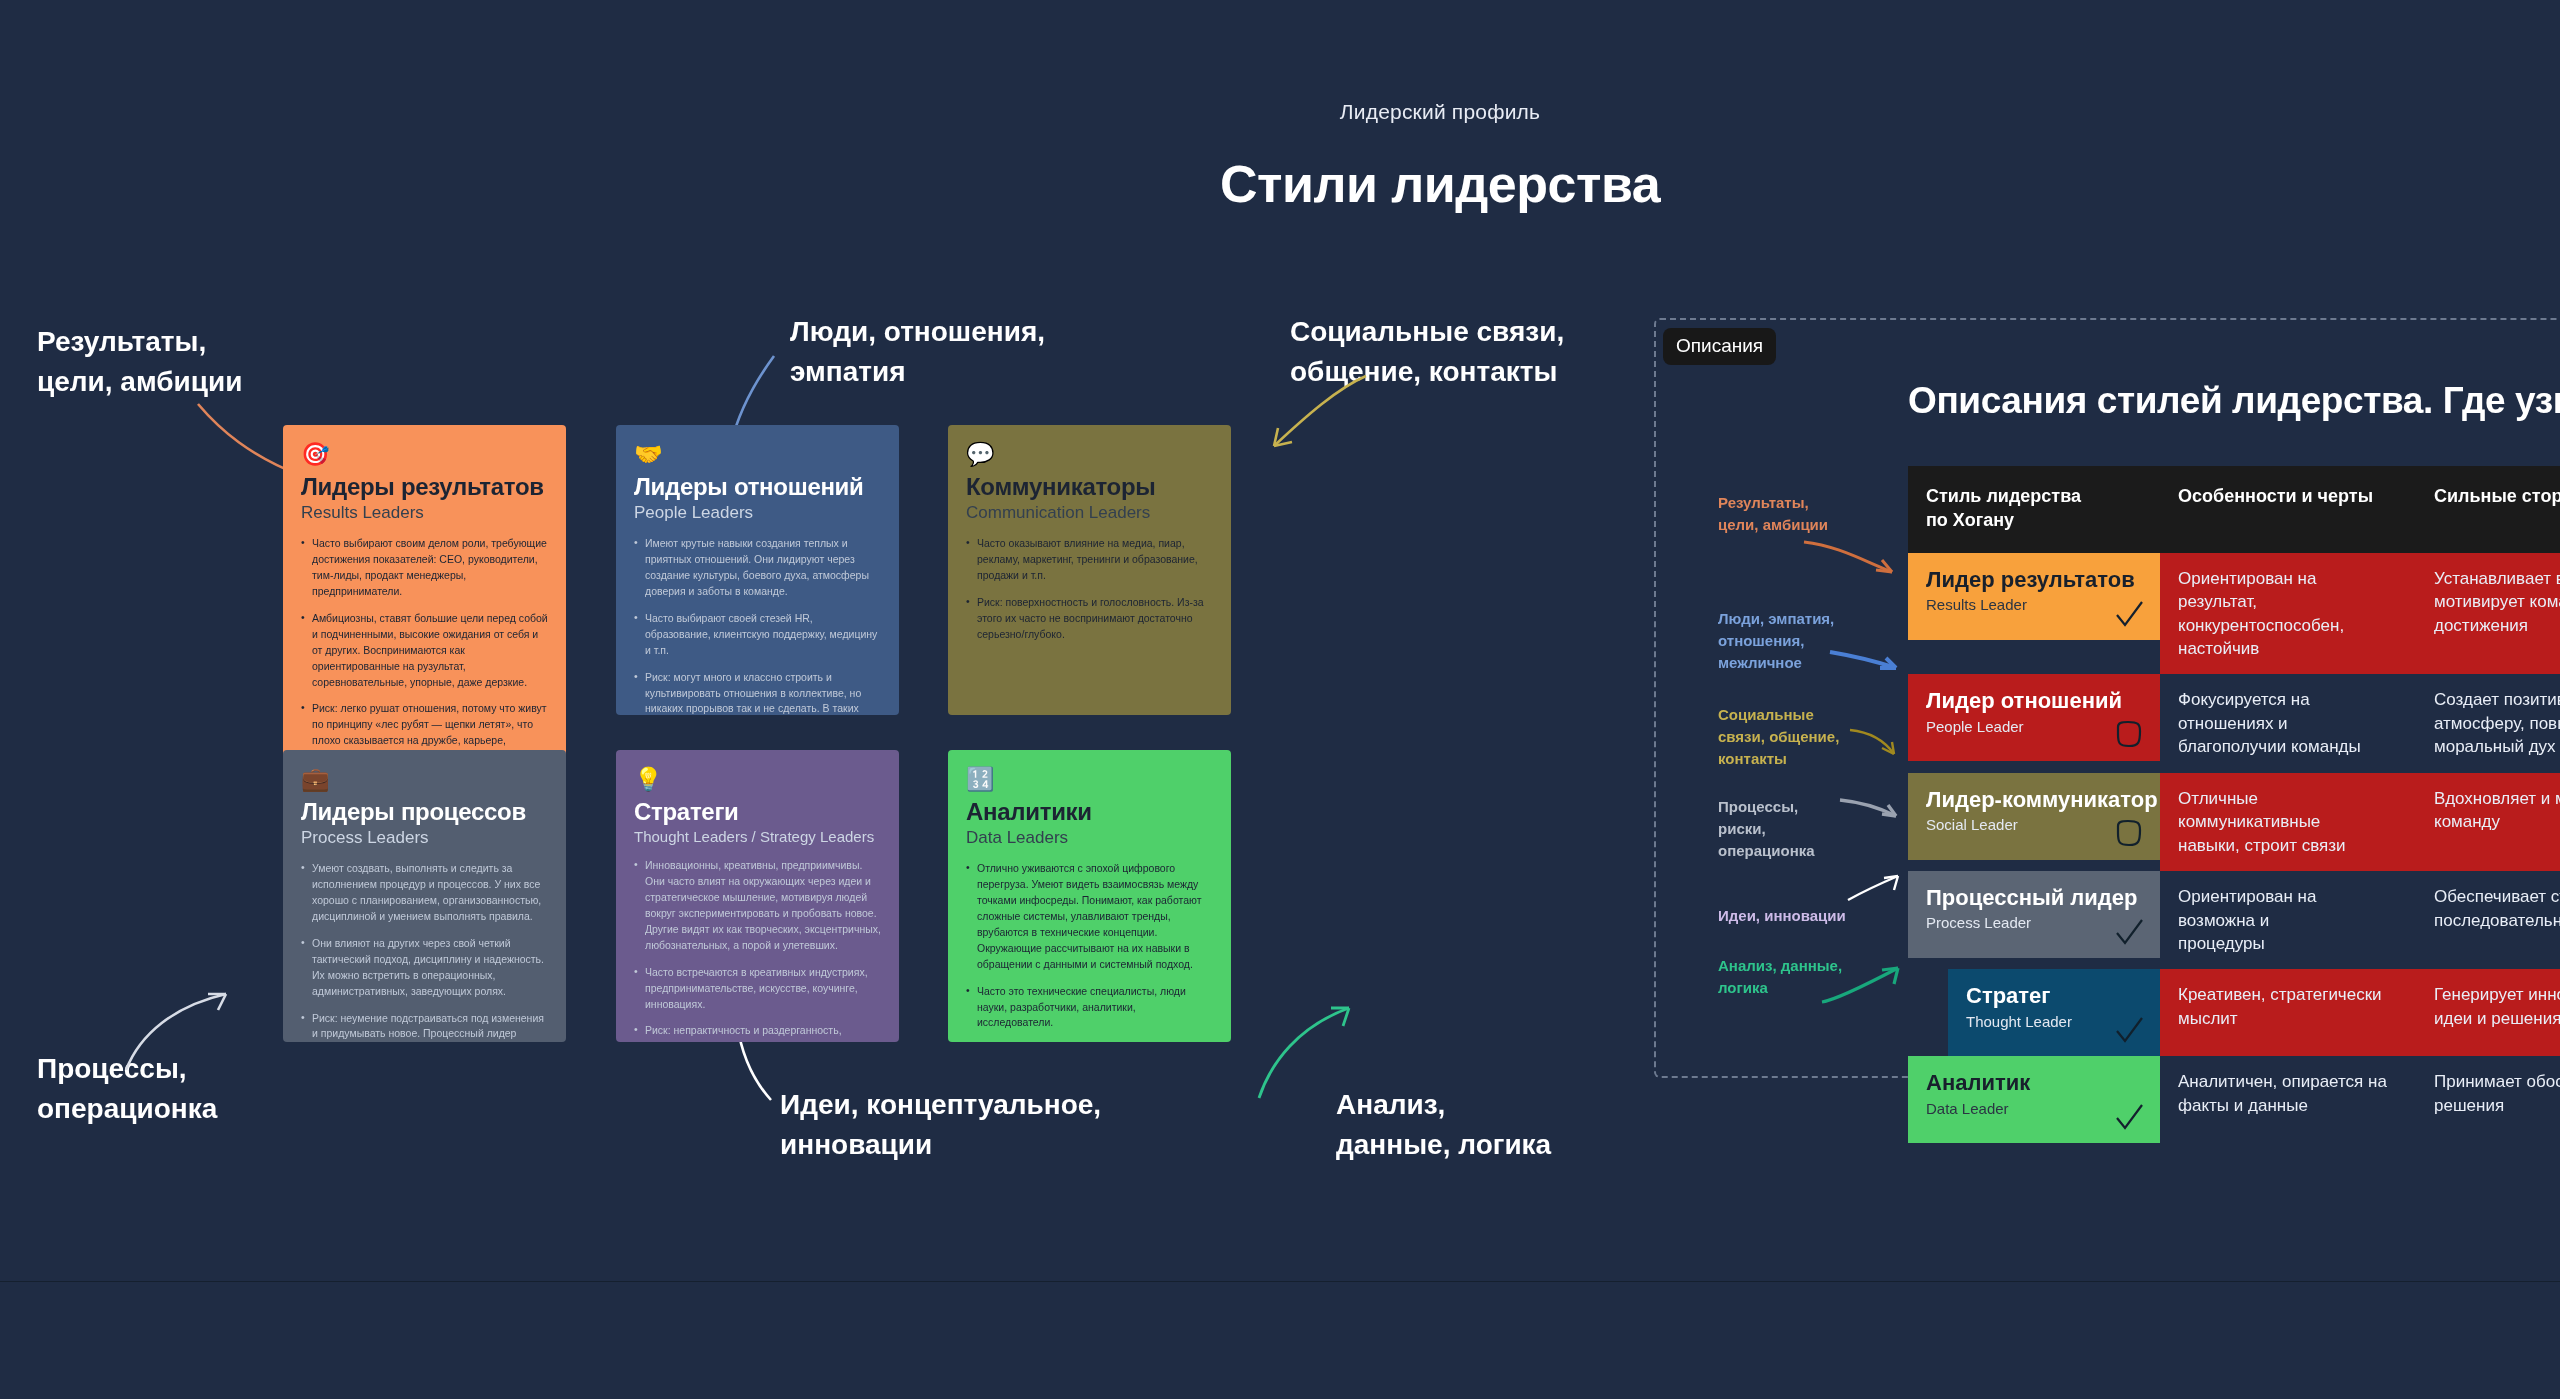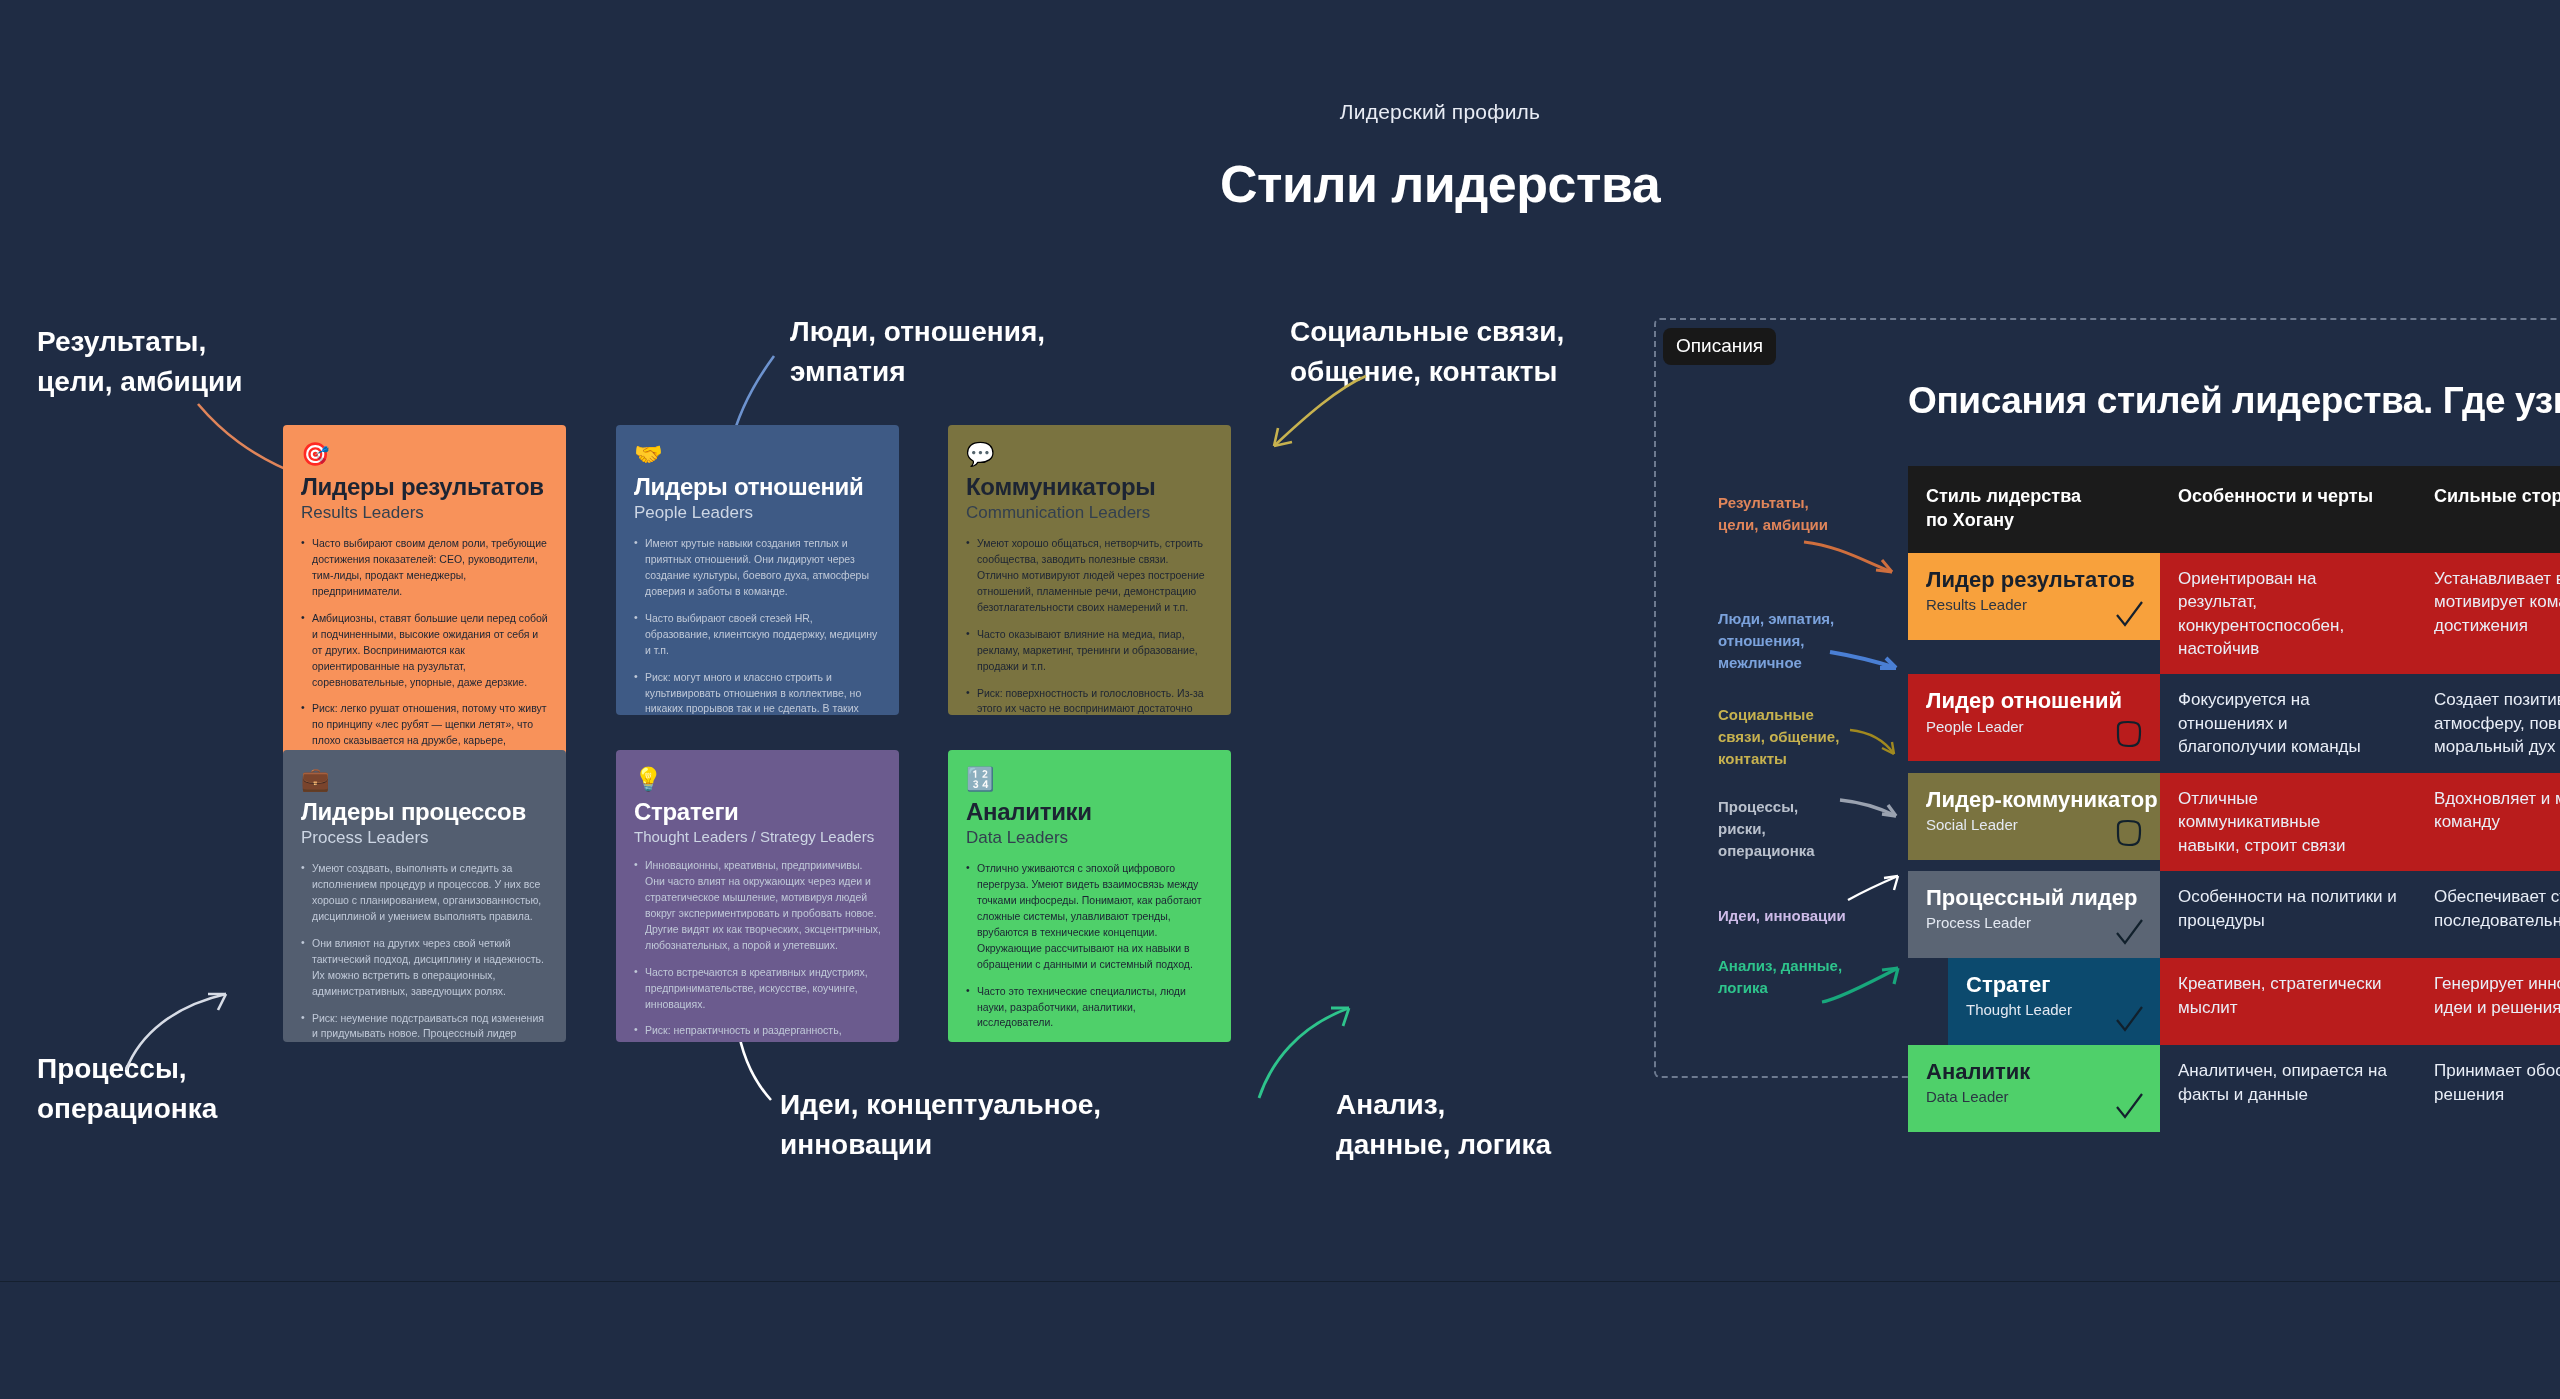--- a/index.html
+++ b/index.html
@@ -128,21 +128,20 @@
     <li>Часто выбирают своей стезей HR, образование, клиентскую поддержку, медицину и т.п.</li>
     <li>Риск: могут много и классно строить и культивировать отношения в коллективе, но никаких прорывов так и не сделать. В таких случаях возможна ситуация «чайного клуба» без реального результата...</li>
   </ul>
 </div>
 
 <div class="card c-dark" style="left:948px; top:425px;  background:#7a7340; height:290px;">
   <span class="emoji">💬</span>
   <h3>Коммуникаторы</h3>
   <div class="sub">Communication Leaders</div>
   <ul>
-    <li>Умеют хорошо общаться, нетворчить, строить сообщества, заводить полезные связи. Отлично мотивируют людей через построение отношений, пламенные речи, демонстрацию безотлагательности своих намерений и т.п.</li>
     <li>Часто оказывают влияние на медиа, пиар, рекламу, маркетинг, тренинги и образование, продажи и т.п.</li>
     <li>Риск: поверхностность и голословность. Из-за этого их часто не воспринимают достаточно серьезно/глубоко.</li>
   </ul>
 </div>
 
 <div class="card c-light" style="left:283px; top:750px;  background:#535e70; height:292px;">
   <span class="emoji">💼</span>
   <h3>Лидеры процессов</h3>
   <div class="sub">Process Leaders</div>
   <ul>
@@ -286,21 +285,21 @@
       <tr>
         <td style="padding: 0px;">
           <div class="style-cell" style="background: rgb(91, 101, 116); color: rgb(255, 255, 255);">
             <div class="nm">Процессный лидер</div>
             <div class="en" style="color: rgb(228, 233, 242);">Process Leader</div>
             <svg class="mark" viewBox="0 0 34 34">
               <path d="M5 17 L13 27 L30 4" stroke="#11202c" stroke-width="2.2" fill="none"></path>
             </svg>
           </div>
         </td>
-        <td class="row-desc alt" style="white-space: pre-line;">Особенности на политики и
+        <td class="row-desc alt" style="white-space: pre-line;">Ориентирован на возможна и
 процедуры</td>
         <td class="row-desc alt" style="white-space: pre-line;">Обеспечивает стру
 последовательнос</td>
       </tr>
       <tr>
         <td style="padding: 0px;">
           <div class="style-cell" style="background: #0c4a6e; color: rgb(255, 255, 255); margin-left: 40px;">
             <div class="nm">Стратег</div>
             <div class="en" style="color: rgb(228, 233, 242);">Thought Leader</div>
             <svg class="mark" viewBox="0 0 34 34">

